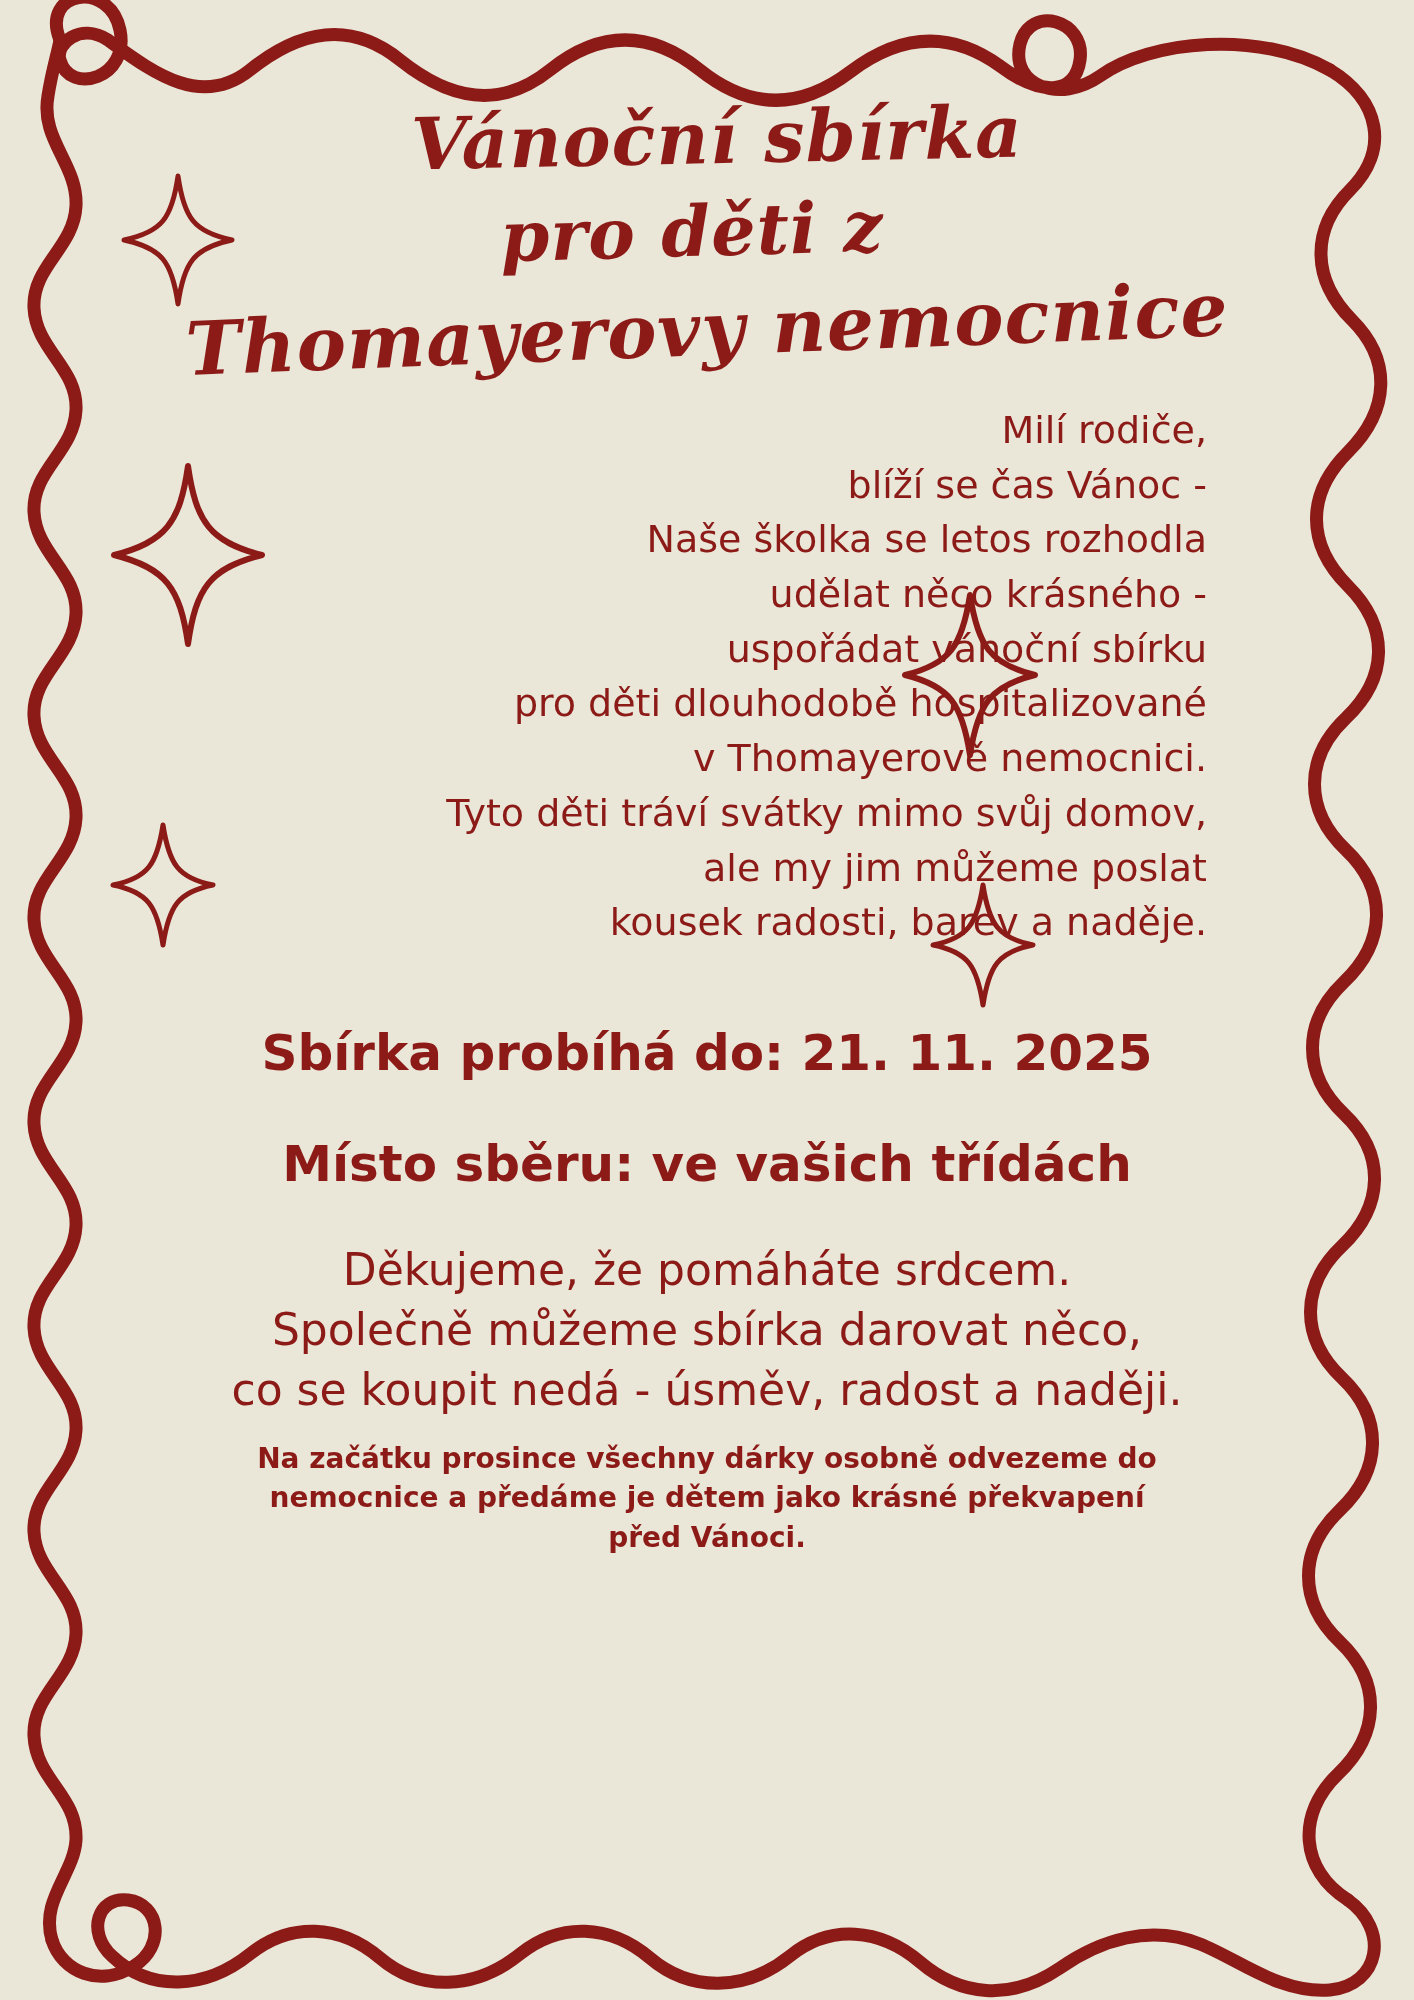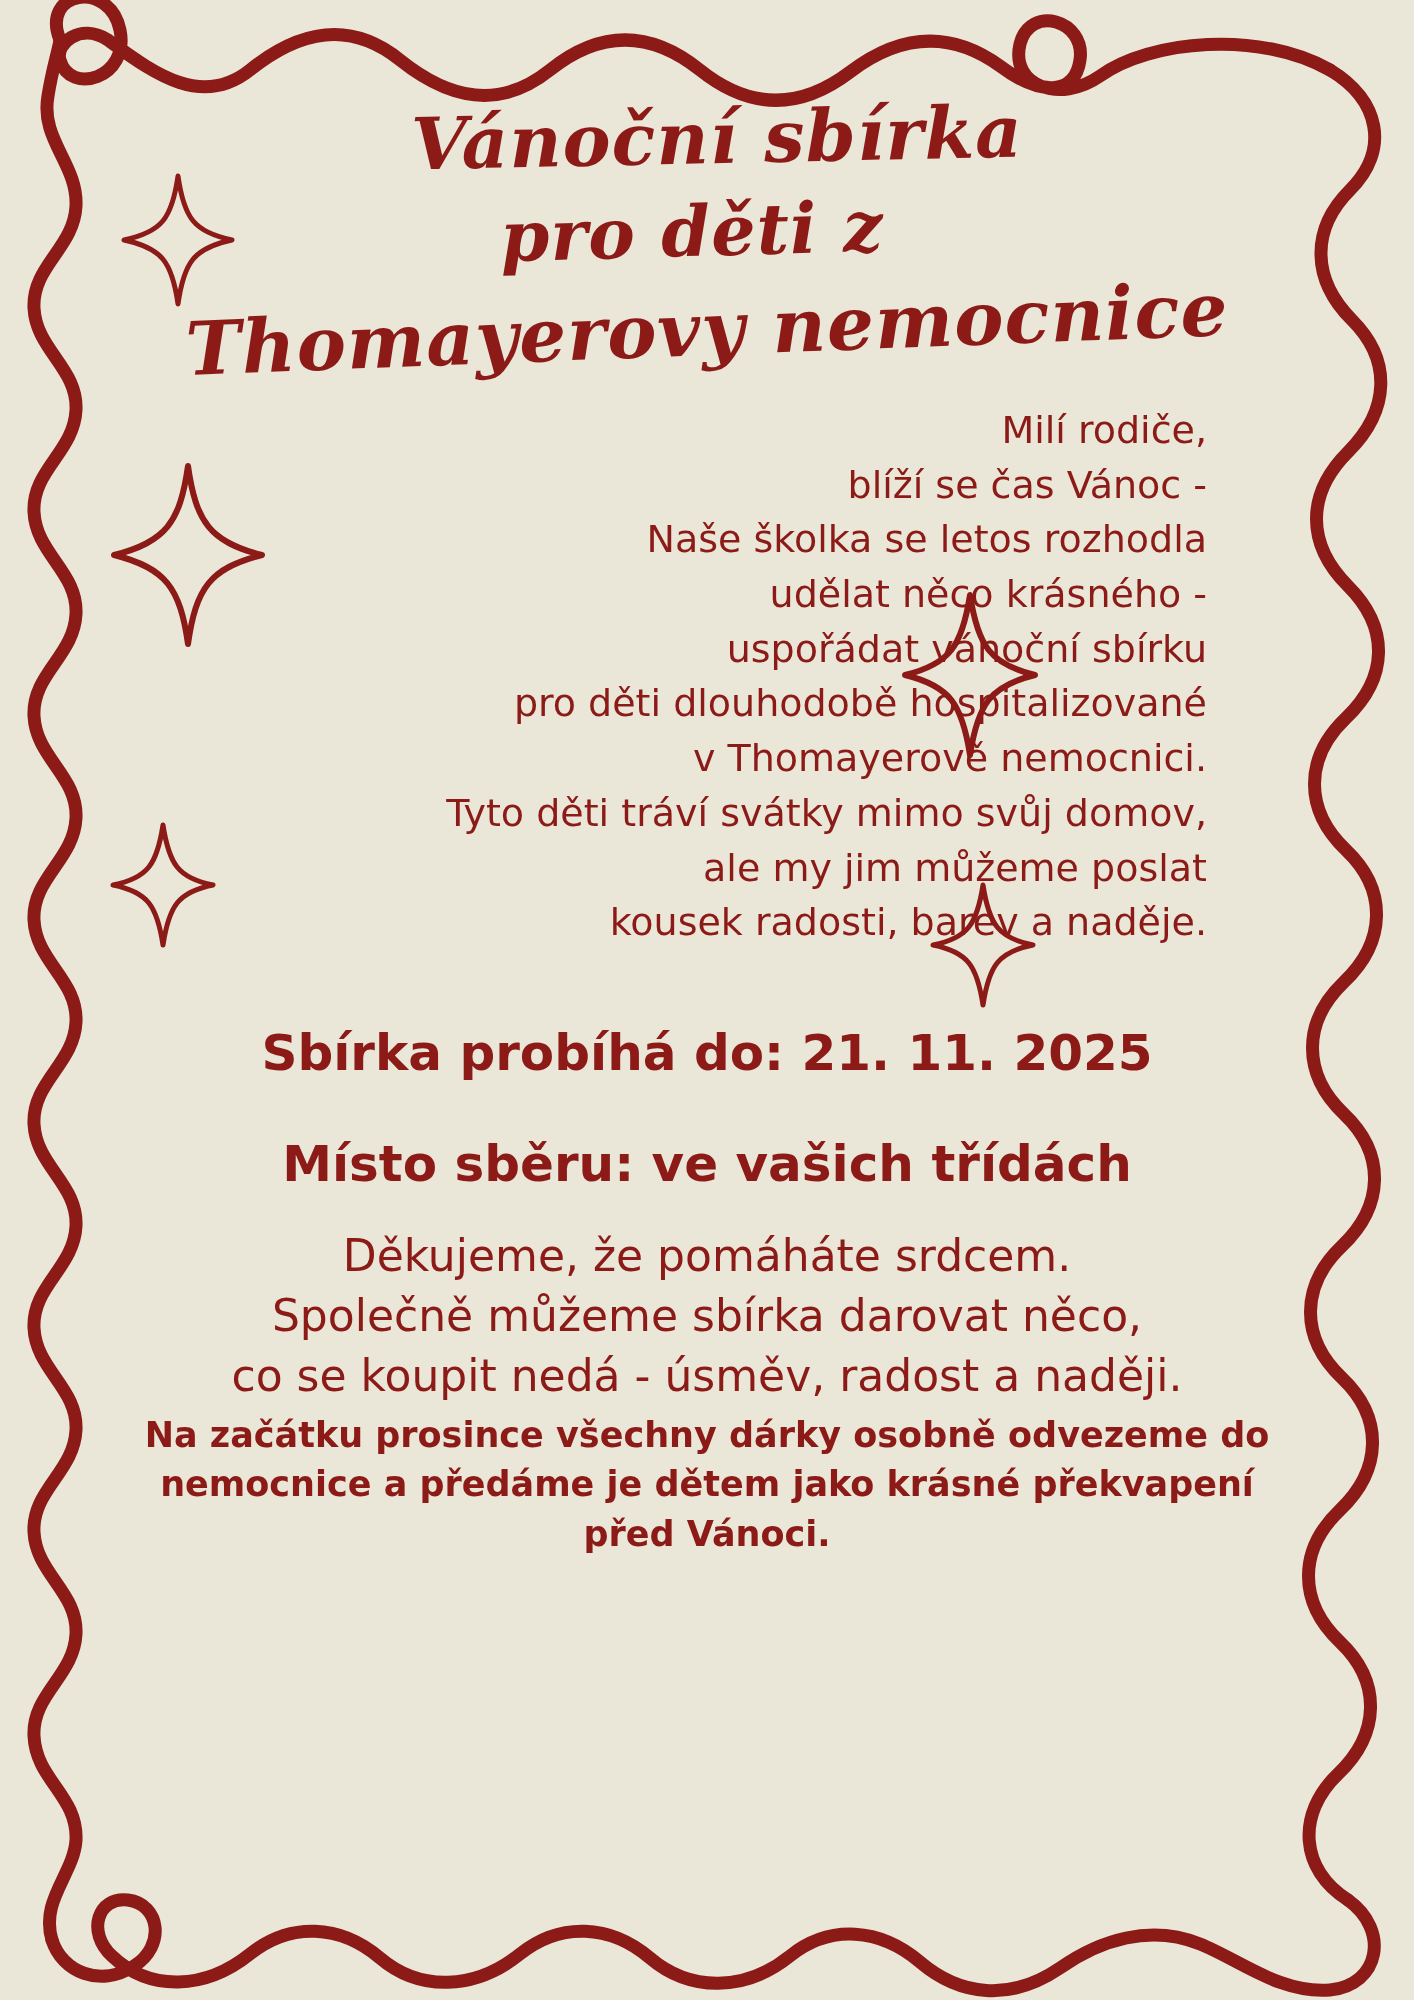--- a/index.html
+++ b/index.html
@@ -95,38 +95,38 @@
     line-height: 1.34;
     color: #8C1A17;
   }
   .highlight-block .line {
     display: block;
     white-space: nowrap;
     margin-top: 44px;
   }
 
   .thanks-block {
-    margin-top: 28px;
+    margin-top: 42px;
     width: 1160px;
     text-align: center;
     font-size: 44px;
     line-height: 1.36;
     color: #8C1A17;
   }
   .thanks-block .line {
     display: block;
     white-space: nowrap;
   }
 
   .footer-block {
-    margin-top: 5px;
+    margin-top: 19px;
     width: 1360px;
     text-align: center;
     font-weight: bold;
-    font-size: 35px;
+    font-size: 28px;
     line-height: 1.42;
     color: #8C1A17;
   }
   .footer-block .line {
     display: block;
     white-space: nowrap;
   }
 </style>
 </head>
 <body>

